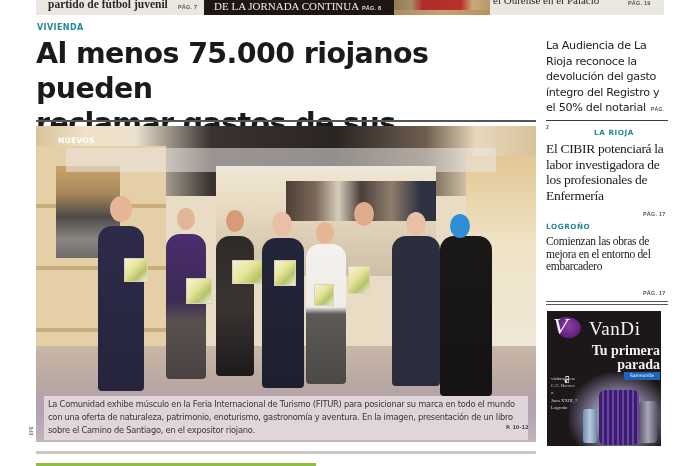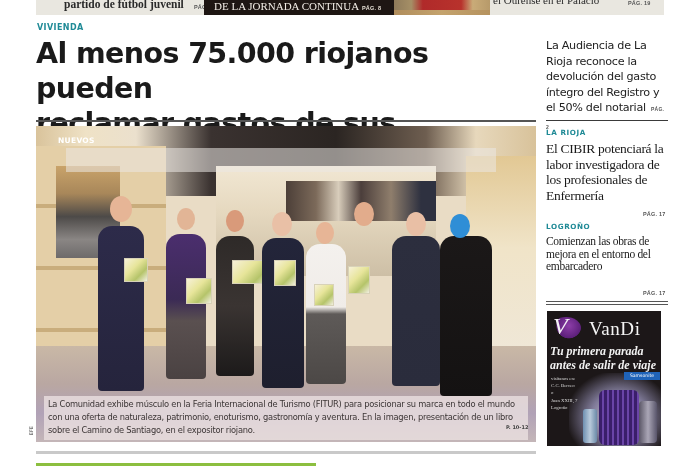--- a/index.html
+++ b/index.html
@@ -1,21 +1,21 @@
 <!DOCTYPE html>
 <html><head>
   <meta charset="utf-8">
   <style>
     * { box-sizing: border-box; margin: 0; padding: 0; }
     html, body { width: 700px; height: 466px; overflow: hidden; background: #ffffff; }
     body { position: relative; font-family: "Liberation Sans", sans-serif; color: #1a1a1a; }
 
     
     .teaser-strip { position: absolute; left: 36px; top: 0; width: 628px; height: 15px; background: #e9e7e0; }
-    .teaser-left { position: absolute; left: 52px; top: 0; width: 168px; height: 15px; }
+    .teaser-left { position: absolute; left: 36px; top: 0; width: 168px; height: 15px; }
     .teaser-left .t-title { position: absolute; left: 12px; top: -2px; font-family: "Liberation Serif", serif; font-weight: bold; font-size: 11.5px; color: #2a2a2a; white-space: nowrap; }
     .pag { font-family: "Liberation Sans", sans-serif; font-weight: bold; font-size: 5.5px; color: #555; letter-spacing: 0.2px; }
     .teaser-left .pag { position: absolute; left: 142px; top: 4px; }
     .teaser-mid { position: absolute; left: 204px; top: 0; width: 190px; height: 15px; background: #1e1613; }
     .teaser-mid .t-title { position: absolute; left: 10px; top: 0px; font-family: "Liberation Serif", serif; font-size: 11px; color: #f2ede6; white-space: nowrap; }
     .teaser-mid .pag { position: absolute; left: 158px; top: 5px; color: #e8e2d8; }
     .teaser-photo { position: absolute; left: 394px; top: 0; width: 96px; height: 15px;
       background: linear-gradient(90deg, #8e7a5a 0%, #a58f66 18%, #b02a2a 30%, #b8322c 70%, #c9ab78 82%, #b79a6a 100%); }
     .teaser-photo::after { content: ""; position: absolute; left: 0; bottom: 0; width: 100%; height: 5px; background: linear-gradient(90deg,#b08d5c,#c4a36d,#b5925e); }
     .teaser-right { position: absolute; left: 490px; top: 0; width: 174px; height: 15px; }
@@ -72,21 +72,21 @@
     .side-title.t1 { top: 141px; font-size: 13.5px; line-height: 15.5px; }
     .side-title.t2 { top: 235px; font-size: 11.5px; line-height: 12.5px; }
     .side-pag { position: absolute; left: 643px; }
     .side-rule-double { position: absolute; left: 546px; width: 122px; height: 4px; border-top: 1px solid #555; border-bottom: 1px solid #555; }
 
     
     .ad { position: absolute; left: 547px; top: 311px; width: 114px; height: 135px; background: #1c1718; overflow: hidden; }
     .ad .logo-swoosh { position: absolute; left: 4px; top: 6px; width: 30px; height: 22px; border-radius: 50%; background: radial-gradient(circle at 60% 40%, #8d3ea8 0%, #5c1f7a 55%, transparent 58%); }
     .ad .logo-v { position: absolute; left: 6px; top: 2px; font-family: "Liberation Serif", serif; font-style: italic; font-size: 24px; color: #f4f0f6; }
     .ad .brand { position: absolute; left: 42px; top: 7px; font-family: "Liberation Serif", serif; font-size: 19px; color: #f4f4f4; letter-spacing: 0.6px; }
-    .ad .tagline { position: absolute; left: 3px; top: 33px; width: 110px; text-align: left; font-family: "Liberation Serif", serif; font-style: italic; font-weight: bold; font-size: 12px; line-height: 14px; color: #f1f1f1; }
+    .ad .tagline { position: absolute; left: 3px; top: 33px; width: 110px; text-align: right; font-family: "Liberation Serif", serif; font-weight: bold; font-size: 14px; line-height: 14px; color: #f1f1f1; }
     .ad .samsonite { position: absolute; left: 77px; top: 61px; width: 36px; height: 8px; background: #1f63b8; color: #fff; font-family: "DejaVu Sans", sans-serif; font-size: 4.6px; line-height: 8px; text-align: center; }
     .ad .visit { position: absolute; left: 4px; top: 64px; width: 50px; font-family: "Liberation Serif", serif; font-size: 4.8px; line-height: 7.2px; color: #dcdcdc; }
     .ad .glow { position: absolute; left: 22px; top: 62px; width: 100px; height: 80px; background: radial-gradient(ellipse at 50% 55%, #d7d3e3 0%, #7f7a98 40%, #1c1718 75%); }
     .ad .case-main { position: absolute; left: 52px; top: 79px; width: 40px; height: 55px; border-radius: 6px;
       background: repeating-linear-gradient(90deg, #3a1e6a 0px, #3a1e6a 3px, #6a44a8 3px, #6a44a8 5px); }
     .ad .case-right { position: absolute; left: 92px; top: 90px; width: 18px; height: 42px; border-radius: 4px; background: linear-gradient(90deg, #5a5666, #aaa6b6, #58546a); }
     .ad .case-left { position: absolute; left: 36px; top: 98px; width: 14px; height: 34px; border-radius: 3px; background: linear-gradient(90deg, #6e8fb0, #b9cadb, #6b8aa8); }
   </style>
 </head>
 <body>
@@ -162,21 +162,21 @@
 
   <div class="caption-band"></div>
   <p class="caption">La Comunidad exhibe músculo en la Feria Internacional de Turismo (FITUR) para posicionar su marca en todo el mundo con una oferta de naturaleza, patrimonio, enoturismo, gastronomía y aventura. En la imagen, presentación de un libro sobre el Camino de Santiago, en el expositor riojano.</p>
   <span class="caption-pag">P. 10-12</span>
 </div>
 <span class="photo-credit">EFE</span>
 
 <div class="bottom-rule"></div>
 <div class="bottom-green"></div>
 
-<div class="side-kicker" style="top:128px;">LA RIOJA</div>
+<div class="side-kicker" style="top:128px;margin-left:48px;">LA RIOJA</div>
 <h2 class="side-title t1">El CIBIR potenciará la labor investigadora de los profesionales de Enfermería</h2>
 <span class="side-pag pag" style="top:211px;">PÁG. 17</span>
 
 <div class="side-kicker" style="top:222px;">LOGROÑO</div>
 <h2 class="side-title t2">Comienzan las obras de mejora en el entorno del embarcadero</h2>
 <span class="side-pag pag" style="top:290px;">PÁG. 17</span>
 
 <div class="side-rule-double" style="top:301px;"></div>
 
 <div class="ad">

